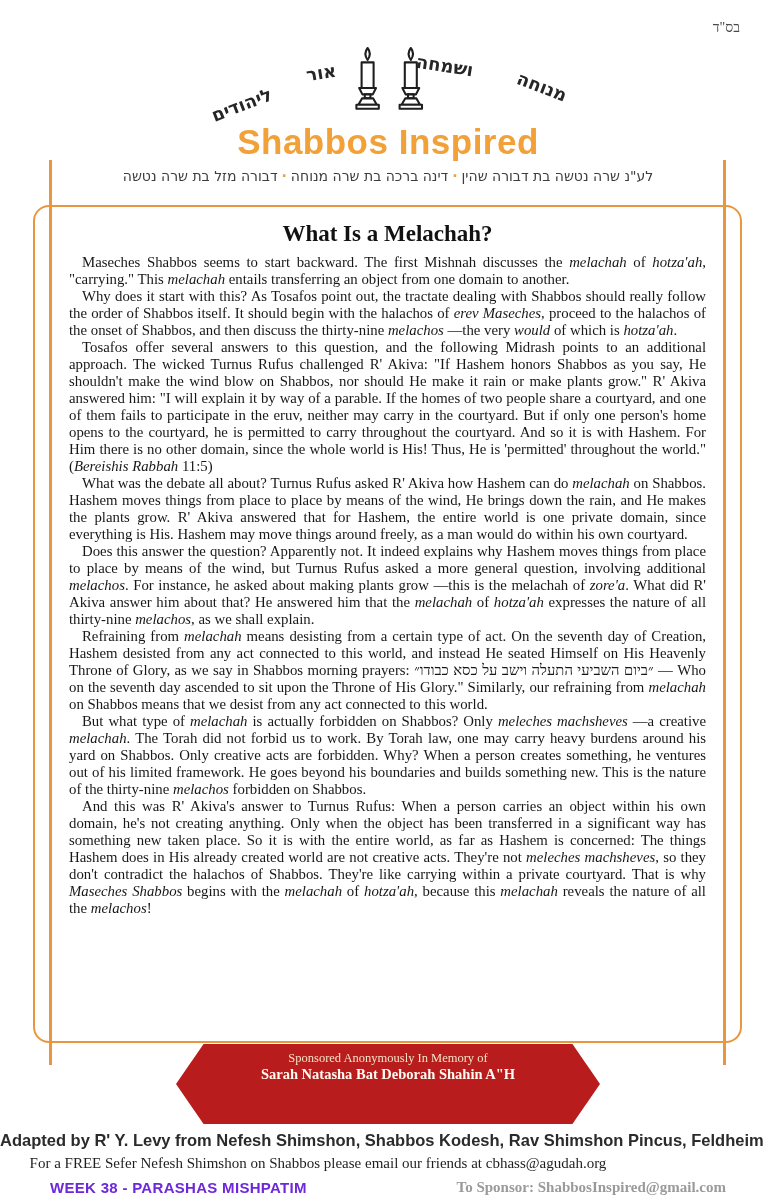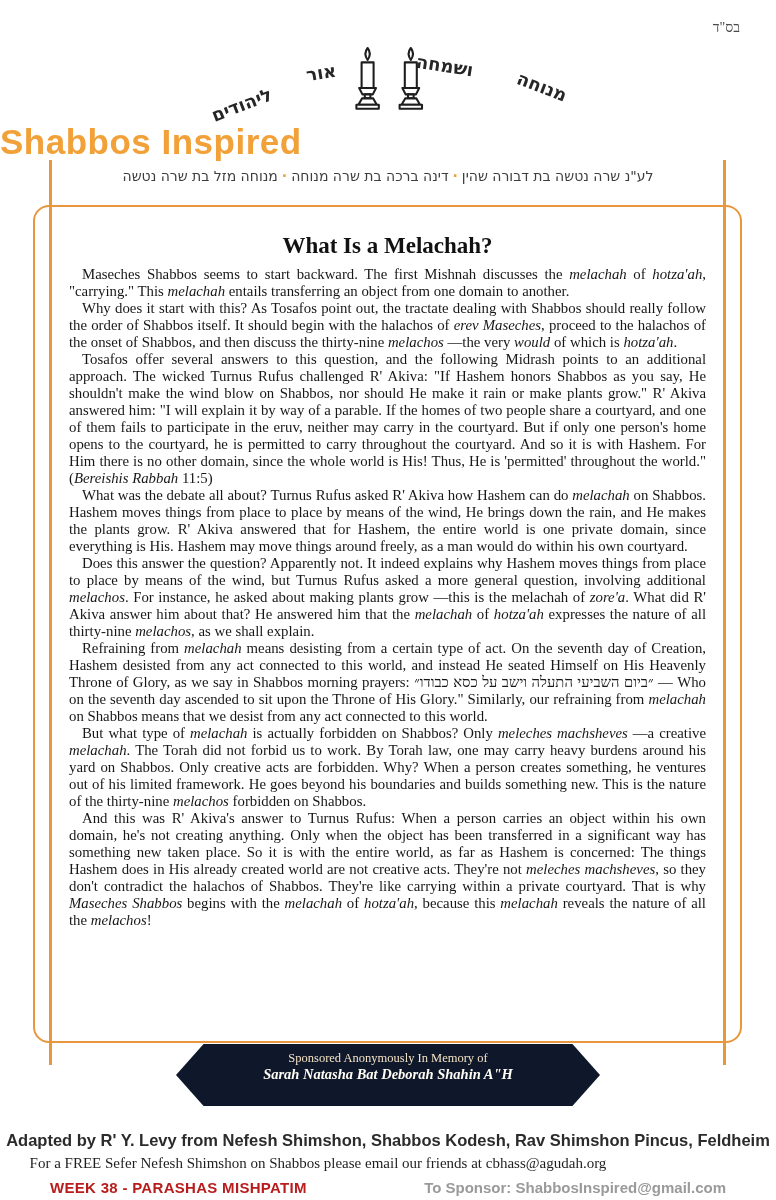--- a/index.html
+++ b/index.html
@@ -8,58 +8,58 @@
 
   
   .bsd{position:absolute;top:20px;right:36px;font-size:14px;color:#4a4a4a;direction:rtl;}
   .arch-word{position:absolute;font-family:"DejaVu Sans", sans-serif;font-weight:600;
              color:#262626;font-size:18px;direction:rtl;white-space:nowrap;}
   .aw-menucha{left:516px;top:76px;transform:rotate(21deg);}
   .aw-vesimcha{left:416px;top:55px;transform:rotate(9deg);}
   .aw-or{left:306px;top:62px;transform:rotate(-9deg);}
   .aw-liyehudim{left:210px;top:94px;transform:rotate(-21deg);}
   .candles{position:absolute;left:350px;top:38px;}
-  .brand{position:absolute;left:0;top:122px;width:776px;
+  .brand{position:absolute;left:0;top:122px;width:776px;text-align:center;
          font-family:"Liberation Sans", sans-serif;font-weight:bold;font-size:35px;
          letter-spacing:0.5px;color:#F2A139;}
   .dedication{position:absolute;left:0;top:168px;width:776px;text-align:center;
               font-family:"DejaVu Sans", sans-serif;font-size:14px;color:#3d3d3d;direction:rtl;}
   .dedication .dot{color:#E8A13F;font-weight:bold;padding:0 4px;}
 
   
   .vline{position:absolute;top:160px;width:3px;height:905px;background:#E9973F;}
   .vline-left{left:49px;}
   .vline-right{left:723px;}
   .content-box{position:absolute;left:33px;top:205px;width:709px;height:838px;
                border:2.5px solid #E9973F;border-radius:16px;background:transparent;
-               padding:12px 34px;box-sizing:border-box;overflow:hidden;}
+               padding:0 34px;box-sizing:border-box;overflow:hidden;}
 
   
   .article-title{text-align:center;font-weight:bold;font-size:23px;margin:14px 0 7px 0;color:#111;}
   .body-para{margin:0;text-align:justify;text-indent:13px;font-size:14.8px;line-height:17px;
              color:#171717;}
   .body-para i{font-style:italic;}
 
   
   .badge{position:absolute;left:50%;top:1044px;transform:translateX(-50%);
-         width:424px;height:62px;background:#0f172a;
+         width:424px;height:80px;background:#b91c1c;
          clip-path:polygon(0% 50%,6.5% 0%,93.5% 0%,100% 50%,93.5% 100%,6.5% 100%);
          text-align:center;z-index:5;}
   .badge-line1{margin-top:7px;font-size:12.5px;color:#F3E3C6;font-family:"Liberation Serif",serif;}
   .badge-name{font-size:14.5px;line-height:17px;font-weight:bold;color:#FFFDF4;
-              font-family:"Liberation Serif",serif;font-style:italic;}
+              font-family:"Liberation Serif",serif;}
 
   
-  .adapted{position:absolute;left:0;top:1131px;width:776px;text-align:center;
+  .adapted{position:absolute;left:0;top:1131px;width:776px;text-align:left;
            font-family:"Liberation Sans",sans-serif;font-weight:bold;font-size:16.5px;color:#2b2b2b;}
   .free-sefer{position:absolute;left:0;top:1155px;width:636px;text-align:center;
               font-size:15px;color:#1f1f1f;}
   .week{position:absolute;left:50px;top:1179px;font-family:"Liberation Sans",sans-serif;
-        font-weight:bold;font-size:15px;color:#b91c1c;letter-spacing:0.3px;}
-  .to-sponsor{position:absolute;right:50px;top:1179px;font-family:Liberation Sans, sans-serif;
+        font-weight:bold;font-size:15px;color:#6d28d9;letter-spacing:0.3px;}
+  .to-sponsor{position:absolute;right:50px;top:1179px;font-family:Liberation Serif, serif;
               font-weight:bold;font-size:15px;color:#9a9a9a;}
 </style>
 </head>
 <body>
 
 <div id="page">
 
   <div class="bsd">בס"ד</div>
 
   <div class="arch-word aw-menucha">מנוחה</div>
@@ -84,21 +84,21 @@
         <rect x="18.5" y="61" width="7" height="5" fill="#ffffff"></rect>
         <path d="M15,66 L29,66 L33.5,74 L10.5,74 Z" fill="#ffffff"></path>
         <rect x="8" y="74" width="28" height="5" fill="#ffffff"></rect>
       </g>
     </svg>
   </div>
 
   <div class="brand">Shabbos Inspired</div>
 
   <div class="dedication">
-    <span>לע"נ שרה נטשה בת דבורה שהין</span><span class="dot">·</span><span>דינה ברכה בת שרה מנוחה</span><span class="dot">·</span><span>מנוחה מזל בת שרה נטשה</span>
+    <span>לע"נ שרה נטשה בת דבורה שהין</span><span class="dot">·</span><span>דינה ברכה בת שרה מנוחה</span><span class="dot">·</span><span>דבורה מזל בת שרה נטשה</span>
   </div>
 
   <div class="vline vline-left"></div>
   <div class="vline vline-right"></div>
 
   <div class="content-box">
     <div class="article-title">What Is a Melachah?</div>
     <div>
         <p class="body-para">Maseches Shabbos seems to start backward. The first Mishnah discusses the <i>melachah</i> of <i>hotza'ah</i>, "carrying." This <i>melachah</i> entails transferring an object from one domain to another.</p>
         <p class="body-para">Why does it start with this? As Tosafos point out, the tractate dealing with Shabbos should really follow the order of Shabbos itself. It should begin with the halachos of <i>erev Maseches</i>, proceed to the halachos of the onset of Shabbos, and then discuss the thirty-nine <i>melachos</i> —the very <i>would</i> of which is <i>hotza'ah</i>.</p>

